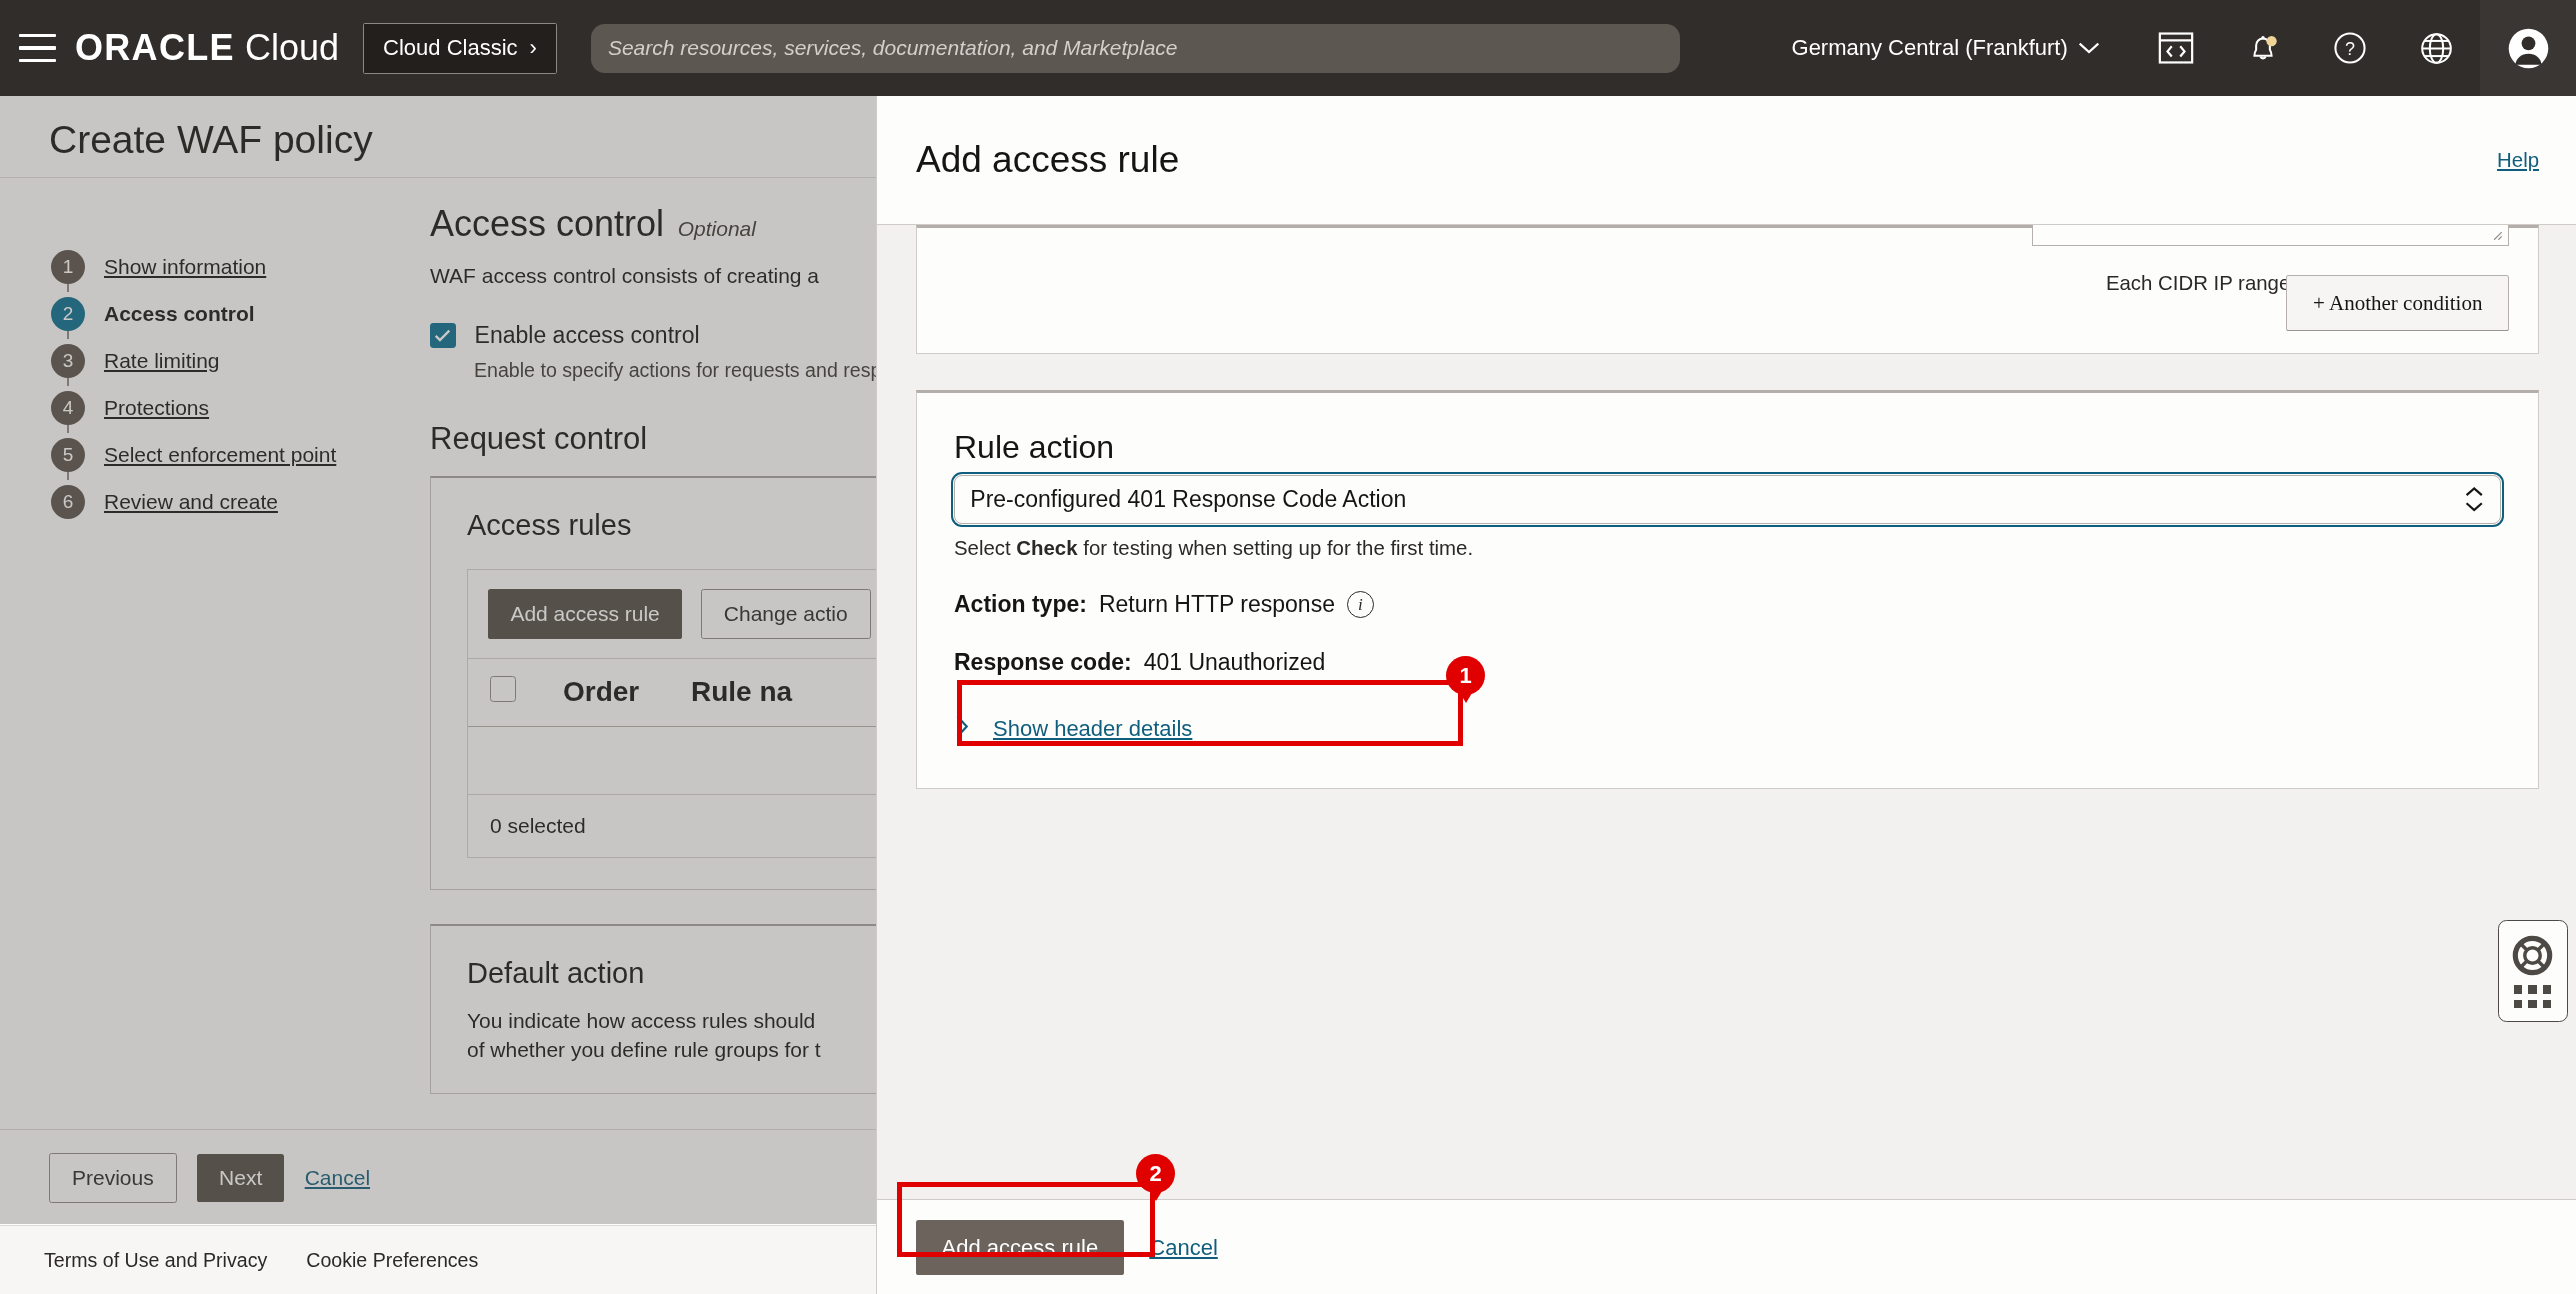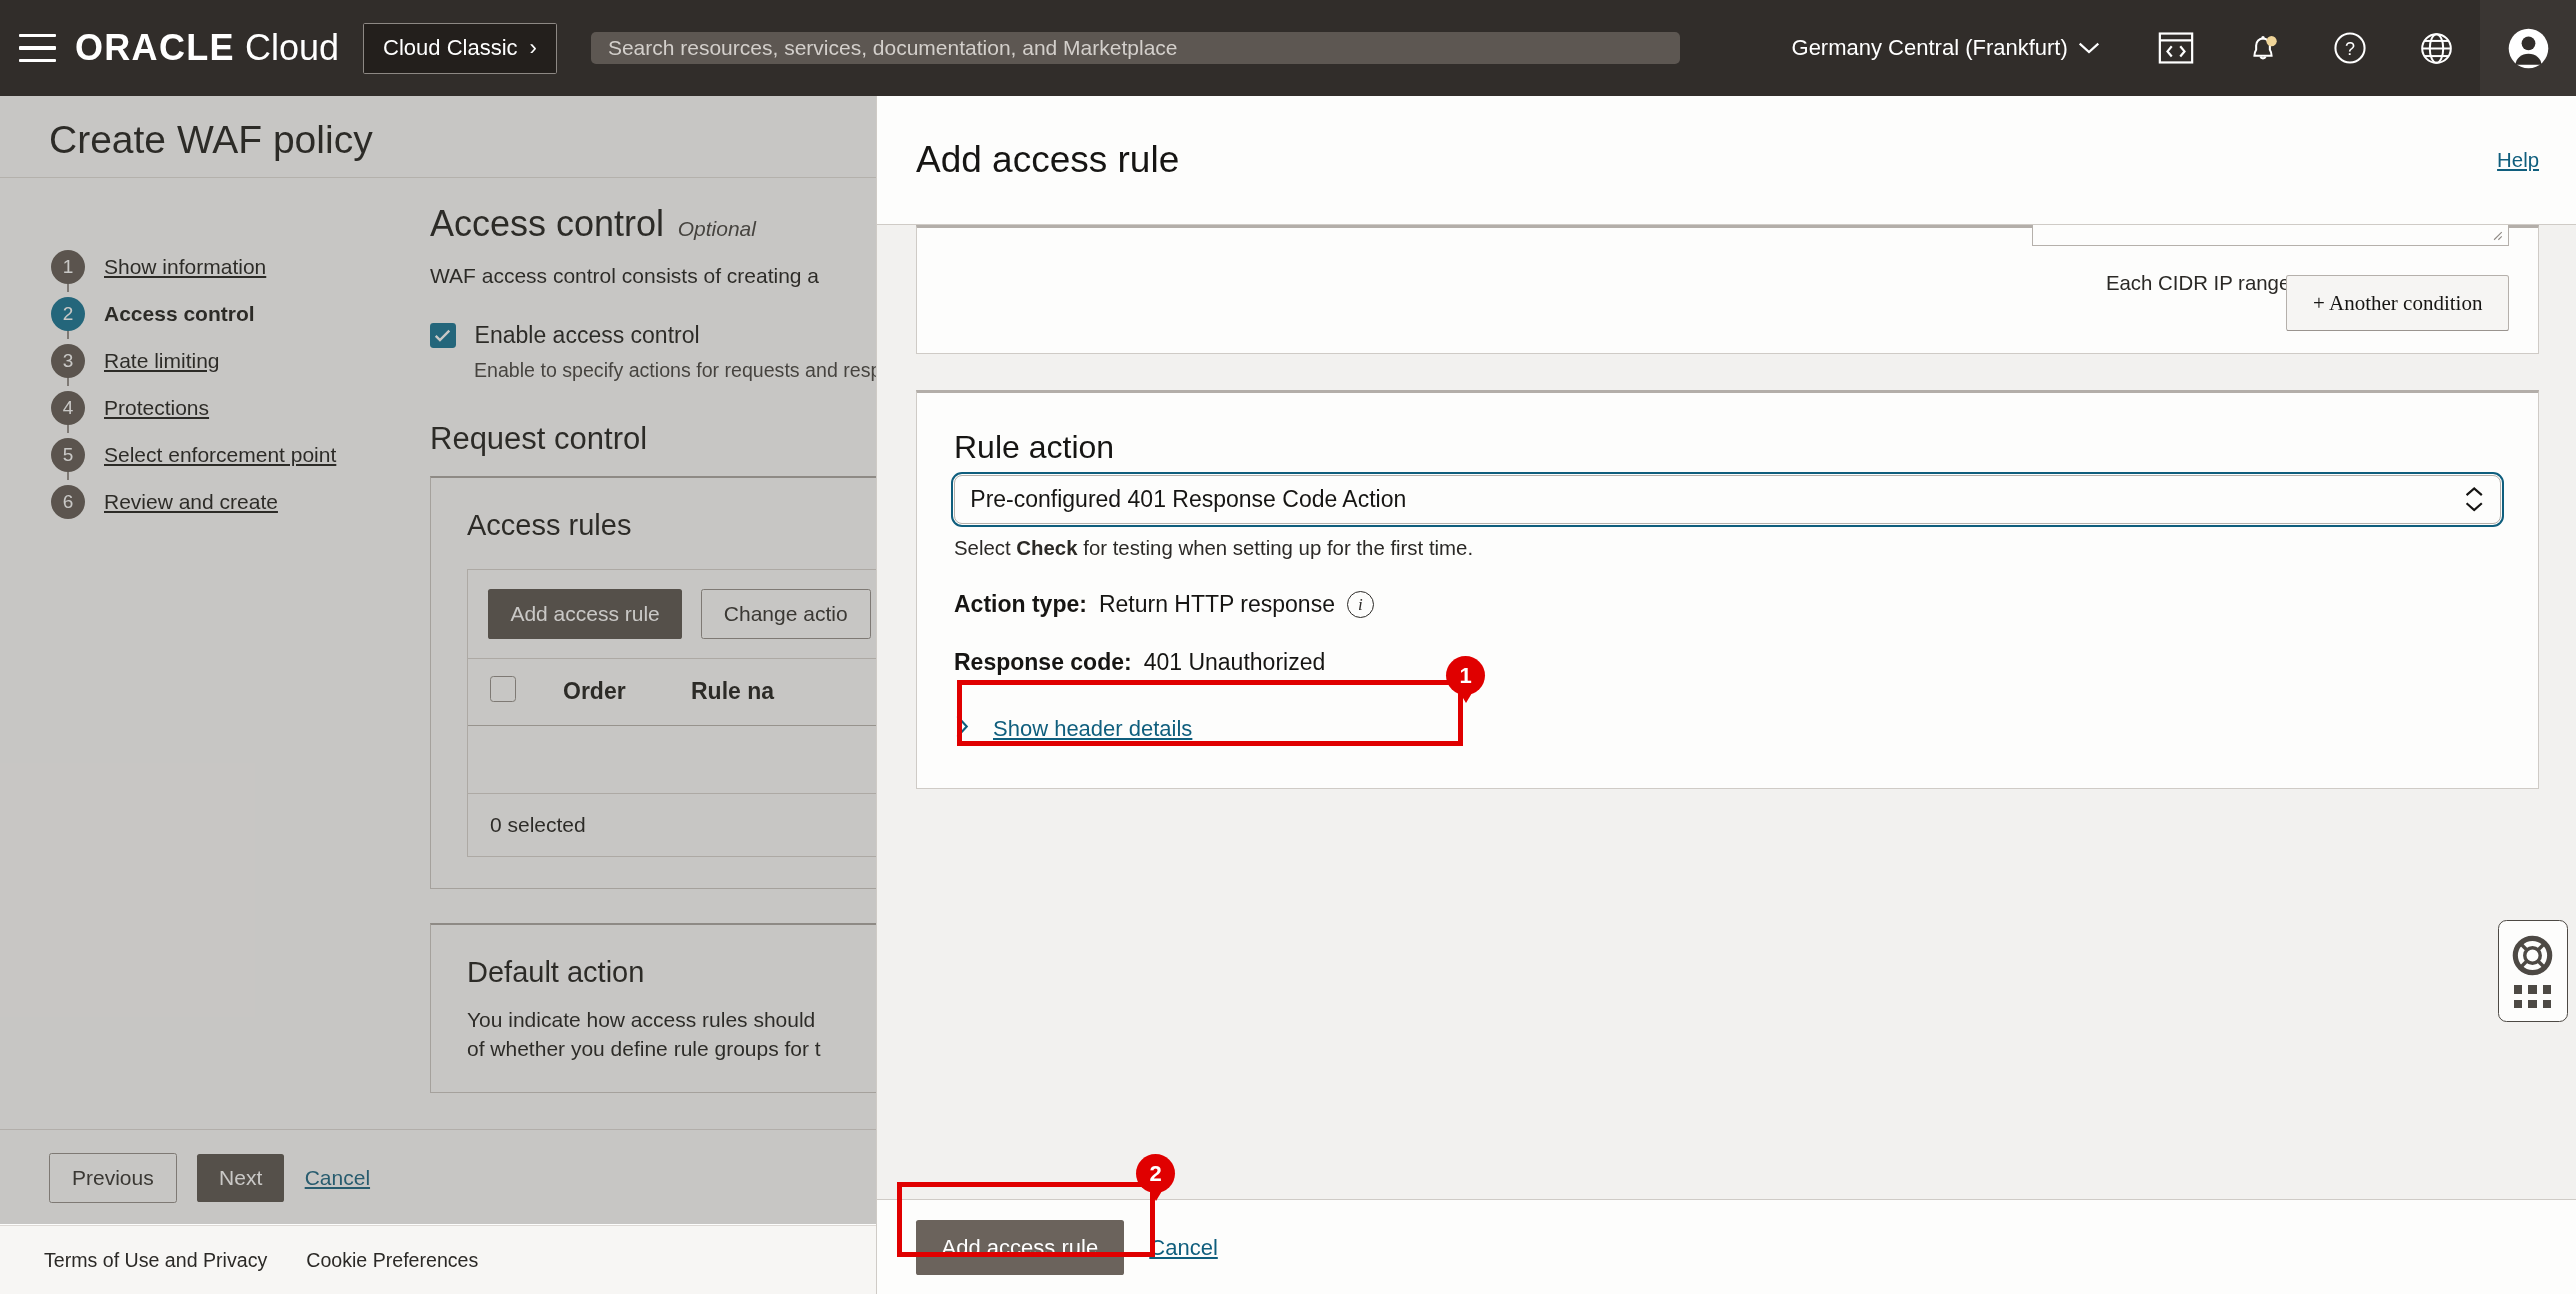--- a/index.html
+++ b/index.html
@@ -30,24 +30,24 @@
   }
   .cloud-word { font-size: 36px; font-weight: 400; color: #fff; letter-spacing: 0px; }
   .cloud-classic {
     margin-left: 24px; height: 51px; padding: 0 19px;
     border: 1.7px solid #8d8884; background: #231f1c; color: #fff;
     font-size: 22px; display: flex; align-items: center; gap: 12px;
     cursor: pointer; border-radius: 1.7px;
   }
   .cloud-classic .chev { font-size: 22px; }
   .searchbar {
-    margin-left: 34px; width: 1089px; height: 32px;
-    background: #5d5752; border-radius: 5px;
+    margin-left: 34px; width: 1089px; height: 49px;
+    background: #5d5752; border-radius: 14px;
     display: flex; align-items: center; padding: 0 17px;
-    color: #d3cfcb; font-size: 21px; cursor: text;
+    color: #d3cfcb; font-size: 21px; cursor: text; font-style: italic;
   }
   .nav-right { margin-left: auto; display: flex; align-items: center; }
   .region-sel {
     color: #fff; font-size: 22px; display: flex; align-items: center; gap: 10.2px;
     cursor: pointer; margin-right: 32px;
   }
   .nav-icon {
     width: 49px; height: 49px; margin: 0 19px;
     display: flex; align-items: center; justify-content: center; cursor: pointer;
   }
@@ -116,21 +116,21 @@
     font-family: "Liberation Sans", sans-serif;
   }
   .btn-outline {
     background: #fdfdfc; color: #2b2926; border: 0.9px solid #8f8a85;
     font-size: 21px; padding: 12px 22px; border-radius: 2.6px; cursor: pointer;
     font-family: "Liberation Sans", sans-serif;
   }
   .wz-table { width: 100%; border-collapse: collapse; }
   .wz-table th {
     border-top: 0.9px solid #d5d1cc; border-bottom: 0.9px solid #b5b0ab;
-    font-size: 23px; font-weight: 700; text-align: left;
+    font-size: 28px; font-weight: 700; text-align: left;
     padding: 17px 22px; color: #161513;
   }
   .wz-table td { height: 68px; border-bottom: 0.9px solid #d5d1cc; }
   .wz-selcount { padding: 19px 22px; font-size: 21px; color: #161513; }
   .wz-card2 { margin-top: 34px; }
 
   .wizard-foot {
     position: absolute; bottom: 70px; left: 0; width: 2576px; height: 96px;
     background: #fdfdfc; border-top: 0.9px solid #ddd9d5;
     display: flex; align-items: center; padding-left: 49px; gap: 20.4px;

